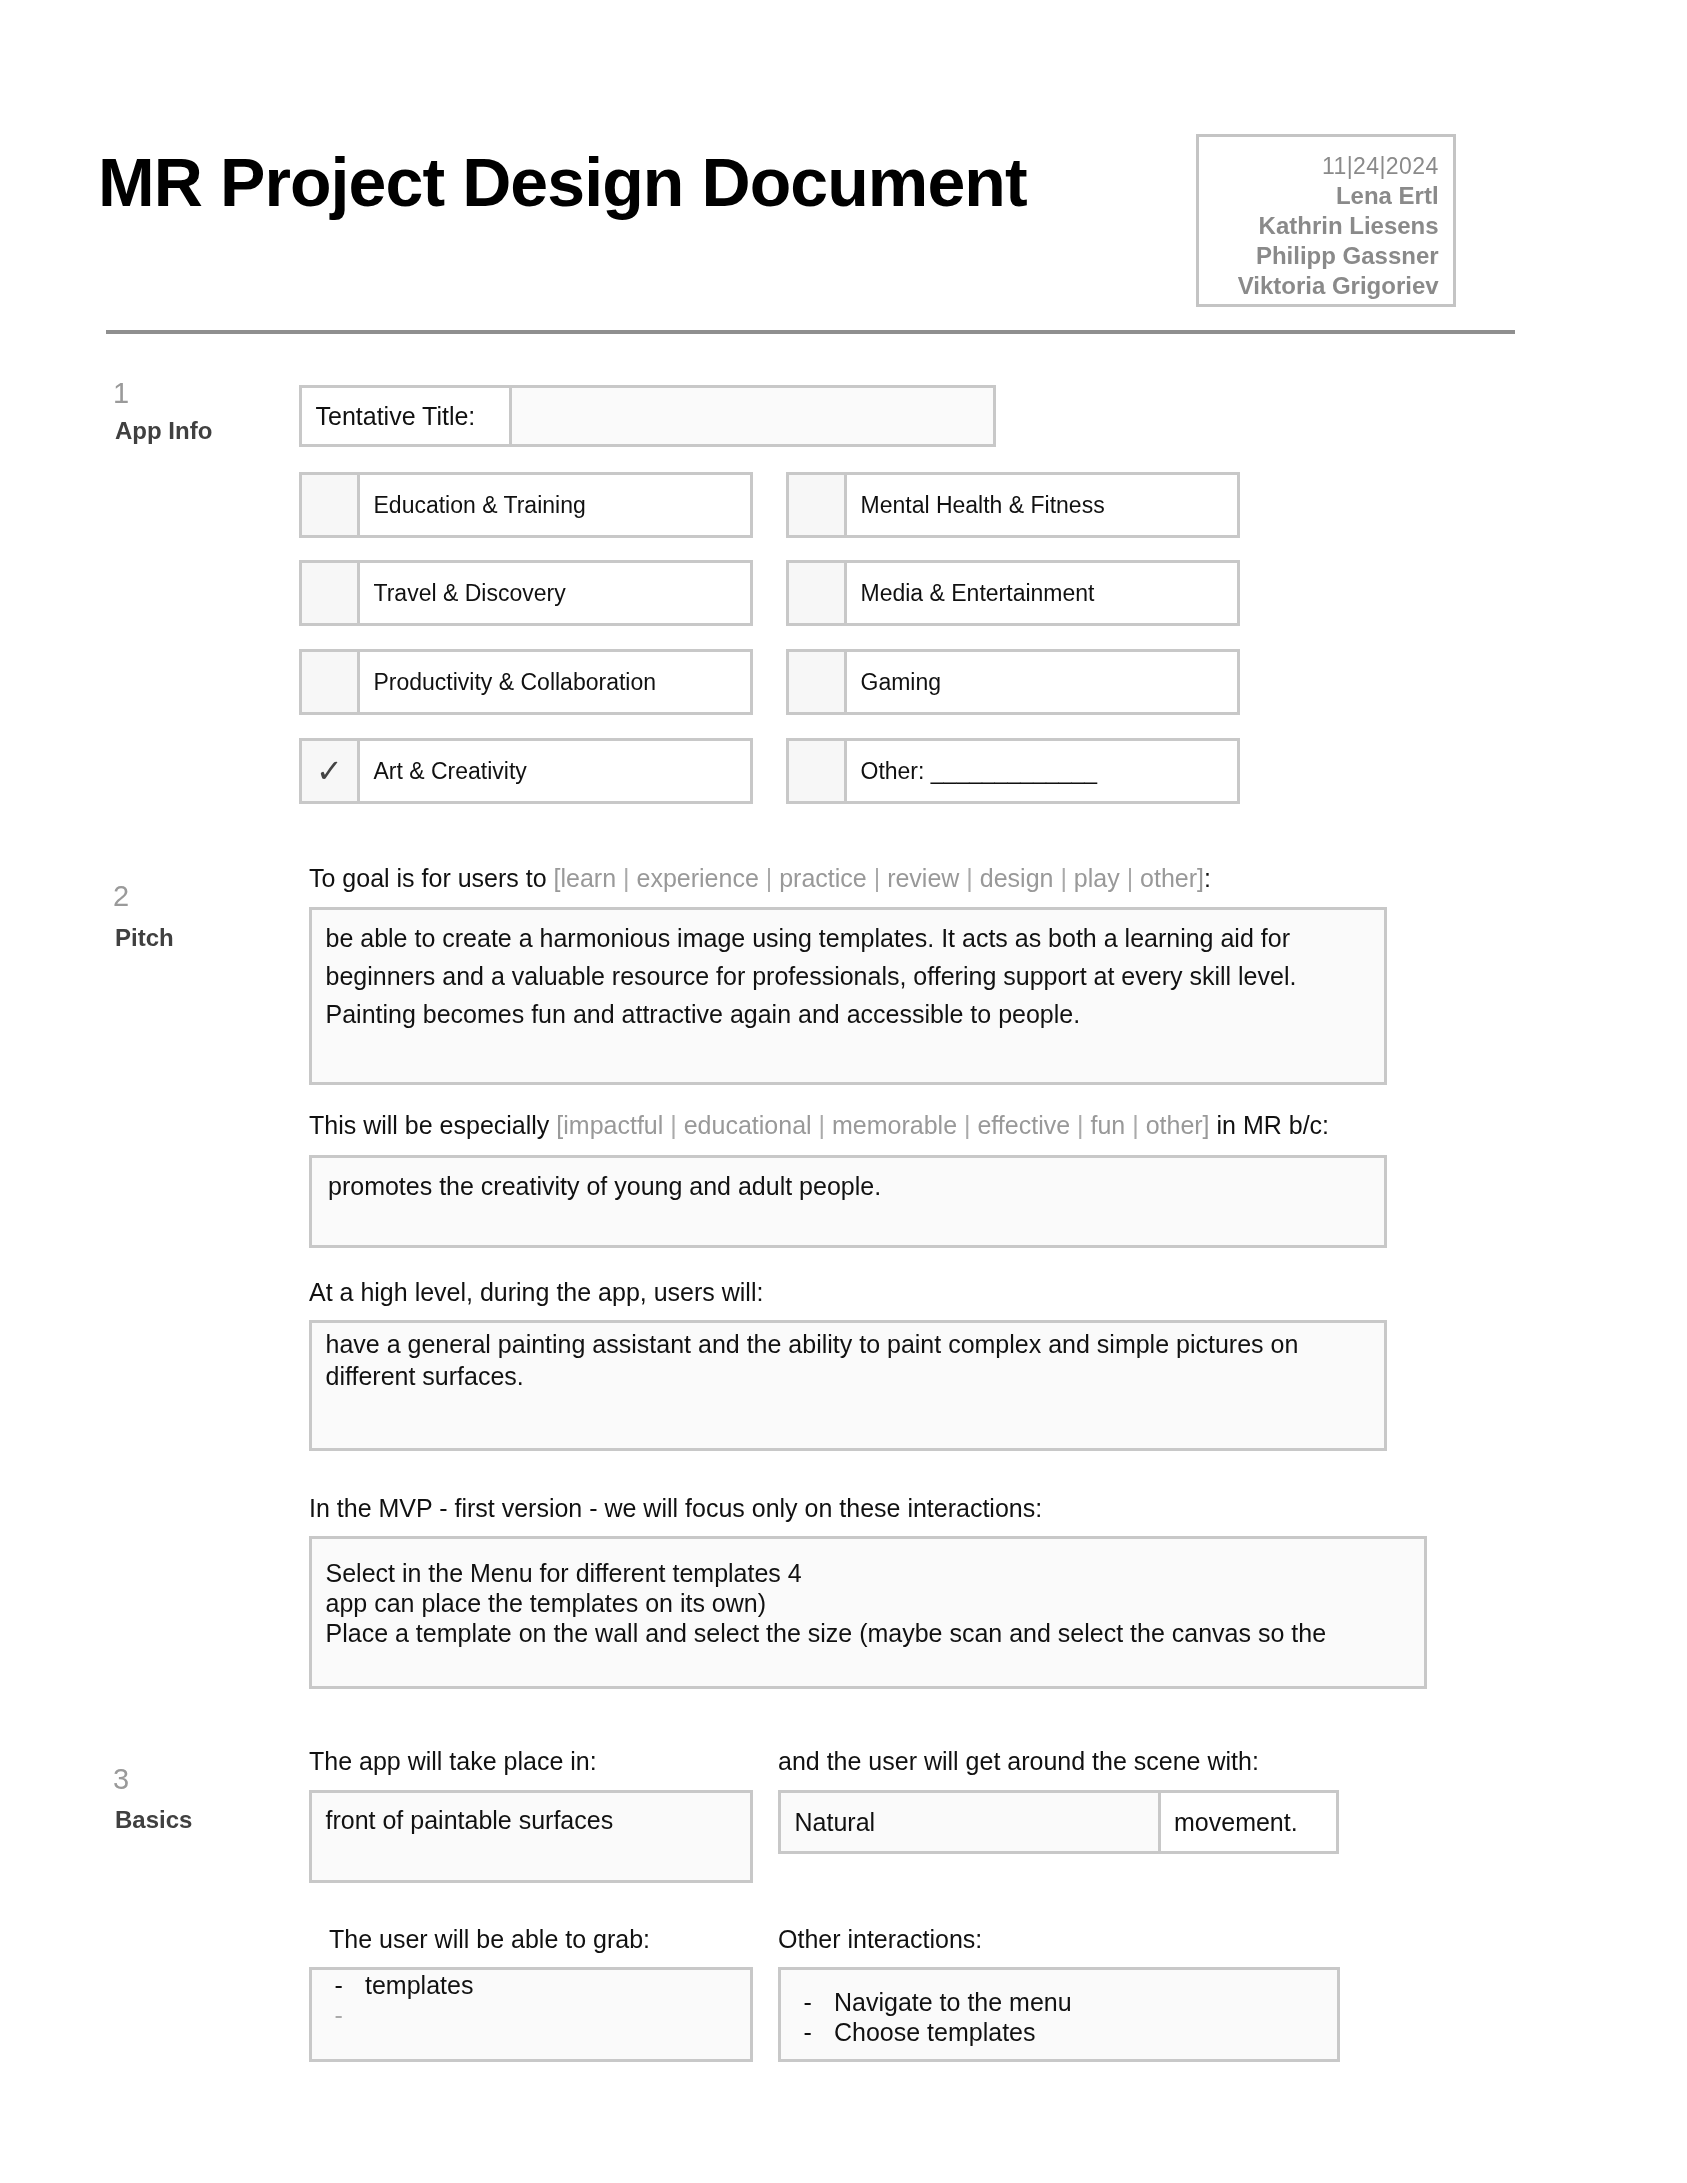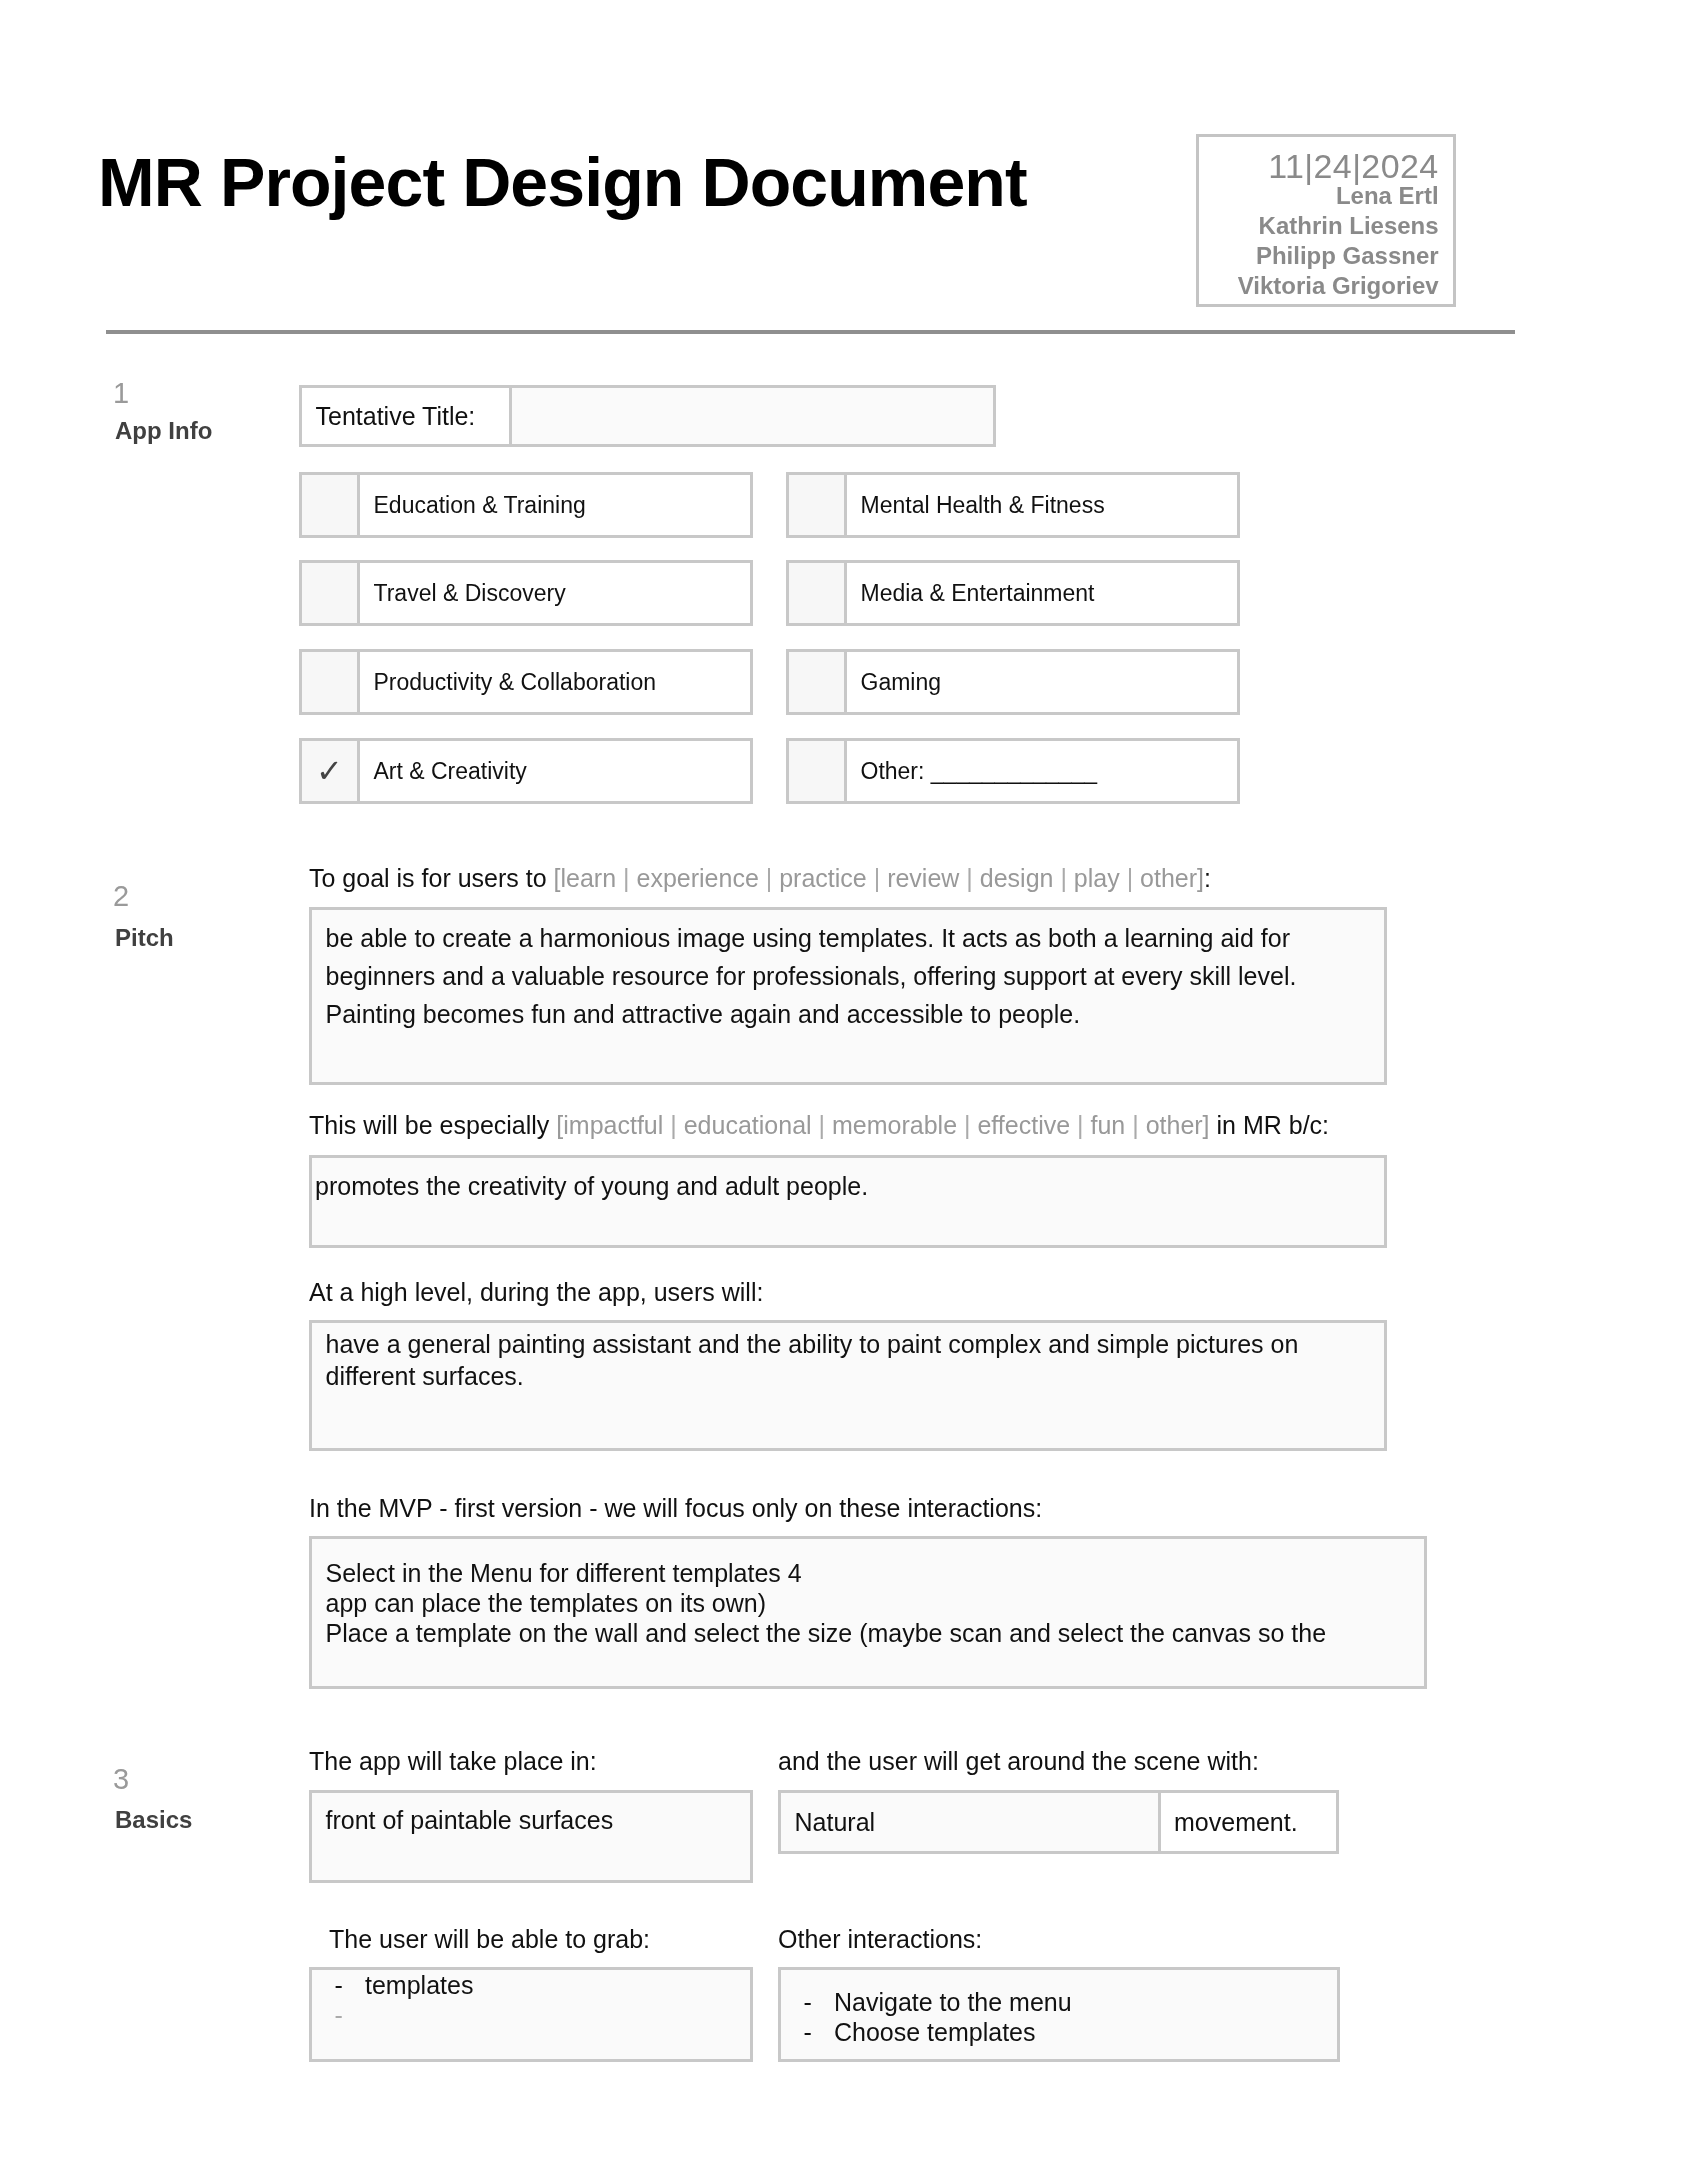--- a/index.html
+++ b/index.html
@@ -2,21 +2,21 @@
 <html style="font-size:7.2px"><head>
 <meta charset="utf-8">
 <style>
   html, body { margin: 0; padding: 0; background: #ffffff; }
   body { width: 1687px; height: 2183px; position: relative; overflow: hidden;
          font-family: "Liberation Sans", "DejaVu Sans", sans-serif; color: #111; }
   .abs { position: absolute; }
   .title { left: 98px; top: 143px; font-size: 68px; font-weight: 700; letter-spacing: -0.9px; color: #000; white-space: nowrap; }
   .author-box { left: 1196px; top: 134px; width: 260px; height: 173px; border: 3.1px solid #c4c4c4; box-sizing: border-box;
                 padding: 13.5px 14.4px 0 0; text-align: right; color: #8a8a8a; }
-  .author-box .date { font-size: 34px; font-weight: 400; line-height: 30px; letter-spacing: 0.4px; }
+  .author-box .date { font-size: 23px; font-weight: 400; line-height: 30px; letter-spacing: 0.4px; }
   .author-box .name { font-size: 24px; font-weight: 700; line-height: 30px; }
   .hr { left: 106px; top: 330px; width: 1409px; height: 3.6px; background: #8f8f8f; }
 
   .sec-num { font-size: 29px; color: #9a9a9a; font-weight: 400; }
   .sec-label { font-size: 24px; font-weight: 700; color: #404040; }
 
   .box { position: absolute; box-sizing: border-box; border: 3.1px solid #c8c8c8; background: #fafafa; }
   .box.white { background: #fef9c3; }
   .text { font-size: 25px; color: #111; line-height: 38px; white-space: pre-wrap; }
   .prompt { font-size: 25px; color: #111; white-space: nowrap; }
@@ -107,21 +107,21 @@
 </div>
 <div class="box" style="left:309px; top:907px; width:1078px; height:178px; padding:9px 0 0 13.5px;">
   <div class="text">be able to create a harmonious image using templates. It acts as both a learning aid for
 beginners and a valuable resource for professionals, offering support at every skill level.
 Painting becomes fun and attractive again and accessible to people.</div>
 </div>
 
 <div class="abs prompt" style="left:309px; top:1111px;">
   <span>This will be especially </span><span class="opt">[impactful</span><span class="sep"> | </span><span class="opt">educational</span><span class="sep"> | </span><span class="opt">memorable</span><span class="sep"> | </span><span class="opt">effective</span><span class="sep"> | </span><span class="opt">fun</span><span class="sep"> | </span><span class="opt">other]</span><span> in MR b/c:</span>
 </div>
-<div class="box" style="left:309px; top:1155px; width:1078px; height:93px; padding:9px 0 0 3px;">
+<div class="box" style="left:309px; top:1155px; width:1078px; height:93px; padding:9px 0 0 16px;">
   <div class="text">promotes the creativity of young and adult people.</div>
 </div>
 
 <div class="abs prompt" style="left:309px; top:1278px;">At a high level, during the app, users will:</div>
 <div class="box" style="left:309px; top:1320px; width:1078px; height:131px; padding:4.5px 0 0 13.5px;">
   <div class="text" style="line-height:32px;">have a general painting assistant and the ability to paint complex and simple pictures on
 different surfaces.</div>
 </div>
 
 <div class="abs prompt" style="left:309px; top:1494px;">In the MVP - first version - we will focus only on these interactions:</div>

